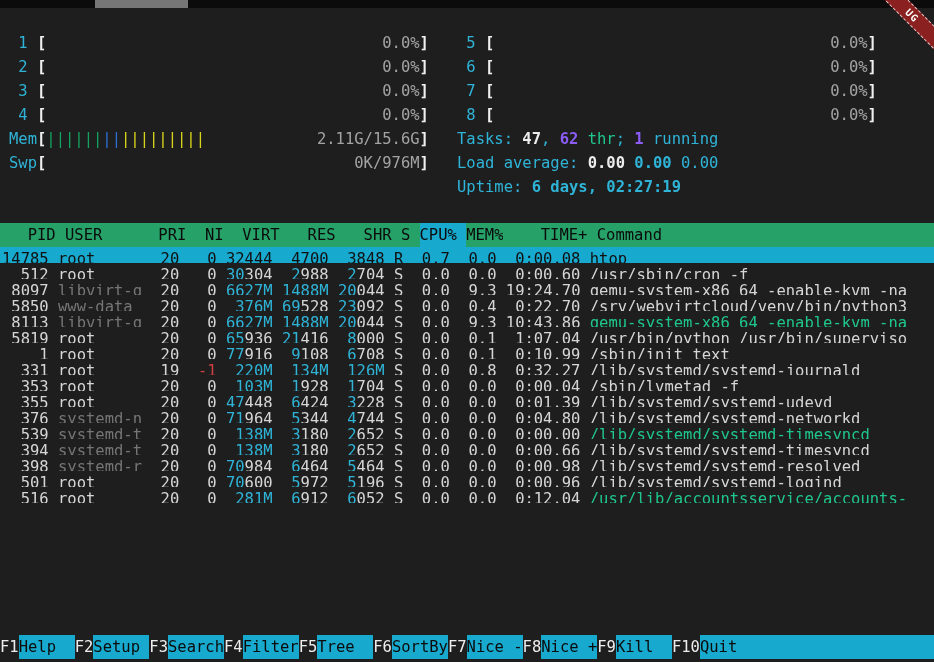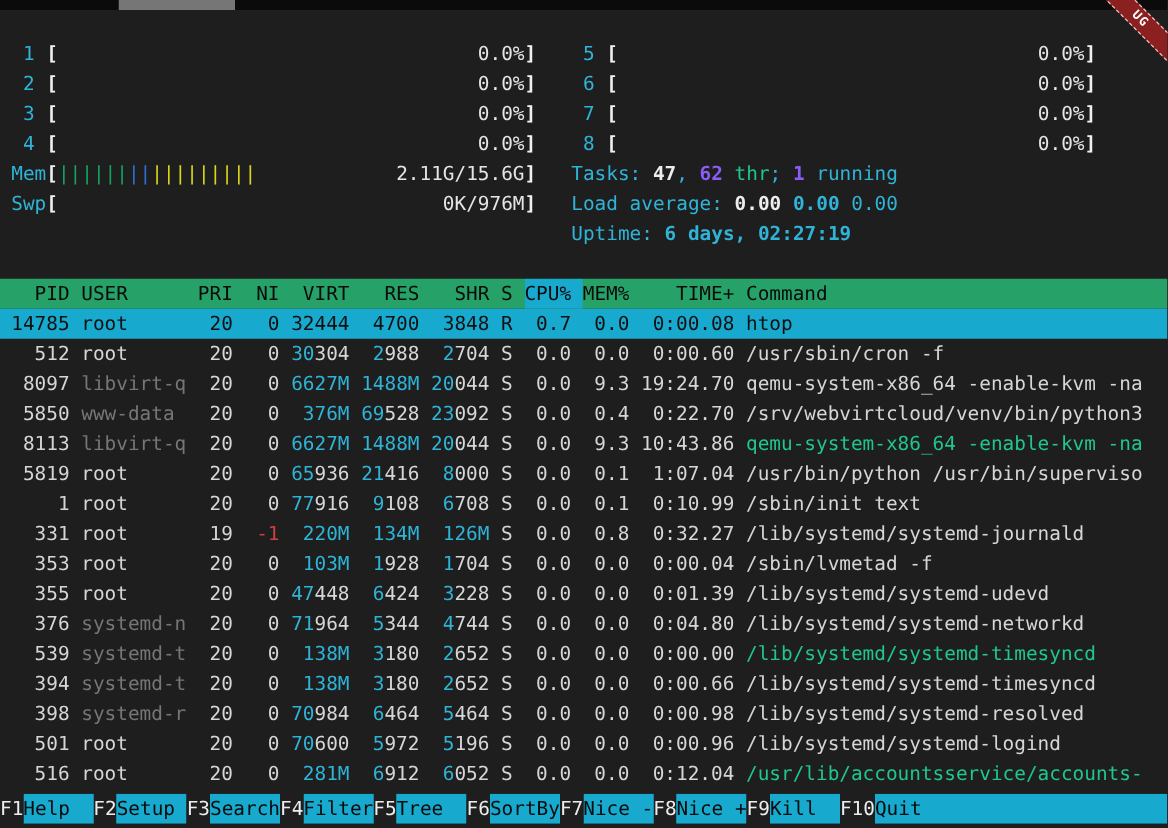--- a/index.html
+++ b/index.html
@@ -20,41 +20,41 @@
     border-top:1px dashed rgba(255,255,255,.75);
     border-bottom:1px dashed rgba(255,255,255,.75);
   }
   .meters{display:flex;padding:23px 0 0 9px;white-space:pre;}
   .mcol{display:flex;flex-direction:column;}
   .mcol.left{width:448px;flex:0 0 448px;}
   .mline{height:24px;display:flex;}
   .mlabel{color:#2fb4d8;}
   .mbracket{color:#f0f0f0;font-weight:bold;}
   .mbar{display:inline-flex;width:40ch;overflow:hidden;}
-  .mval{margin-left:auto;color:#e5e5e5;}
+  .mval{margin-left:auto;color:#a3a3a3;}
   .pipe-green{color:#15a35f;}
   .pipe-blue{color:#2e6fd0;}
   .pipe-yellow{color:#d9d41c;}
   .sline{height:24px;white-space:pre;}
   
   .c-white{color:#d6d6d6;}
   .c-whiteb{color:#ededed;font-weight:bold;}
   .c-cyan{color:#2fb4d8;}
   .c-cyanb{color:#2fb4d8;font-weight:bold;}
   .c-green{color:#1fc78c;}
   .c-greenb{color:#8b5cf6;font-weight:bold;}
   .c-gray{color:#767676;}
   .c-red{color:#cf4040;}
   
   .thead{margin-top:24px;height:24px;background:#26a269;color:#0b0b0b;display:flex;padding-left:9px;white-space:pre;overflow:hidden;}
   .thead .cell{color:#0b0b0b;}
   .sortcol{background:#18a9cf;}
   .cell{display:inline-block;overflow:hidden;flex:0 0 auto;}
   .cell.cmd{flex:1 1 auto;}
-  .prow{height:24px;display:flex;padding-left:9px;white-space:pre;overflow:hidden;}
+  .prow{height:16px;display:flex;padding-left:2px;white-space:pre;overflow:hidden;}
   .prow.selected{background:#18a9cf;}
   .prow.selected span{color:#101010 !important;font-weight:normal !important;}
   
   .fbar{position:absolute;left:0;right:0;bottom:3px;height:24px;display:flex;white-space:pre;overflow:hidden;}
   .fkey{color:#ededed;flex:0 0 auto;}
   .flabel{background:#18a9cf;color:#0b0b0b;width:6ch;flex:0 0 auto;overflow:hidden;}
   .flabel.last{flex:1 1 auto;width:auto;}
 </style>
 </head>
 <body>

